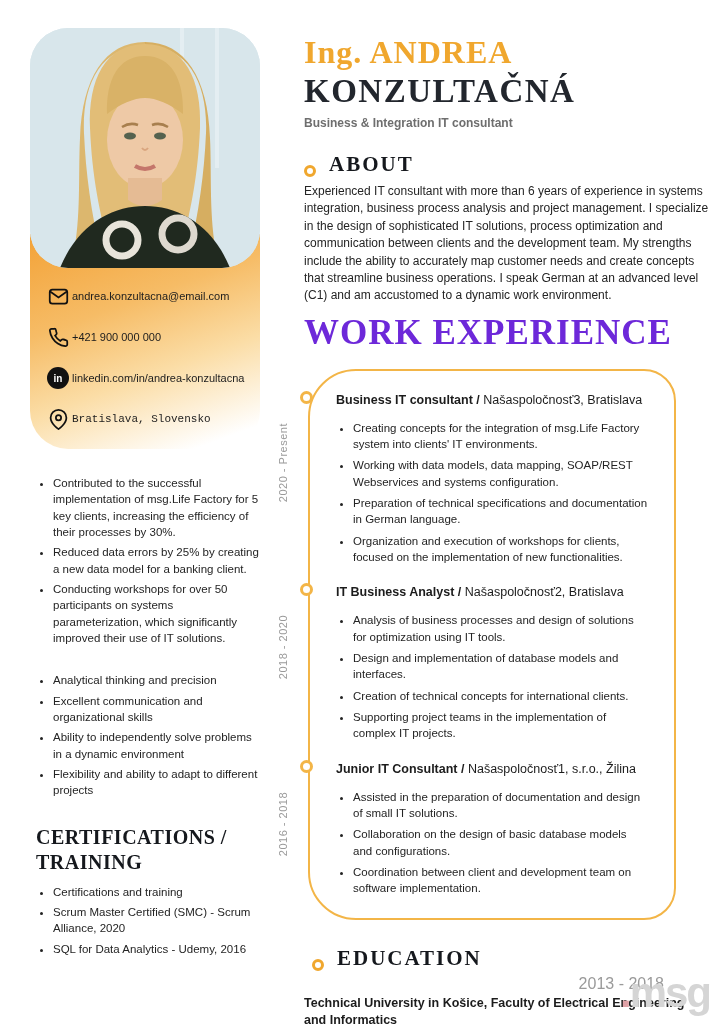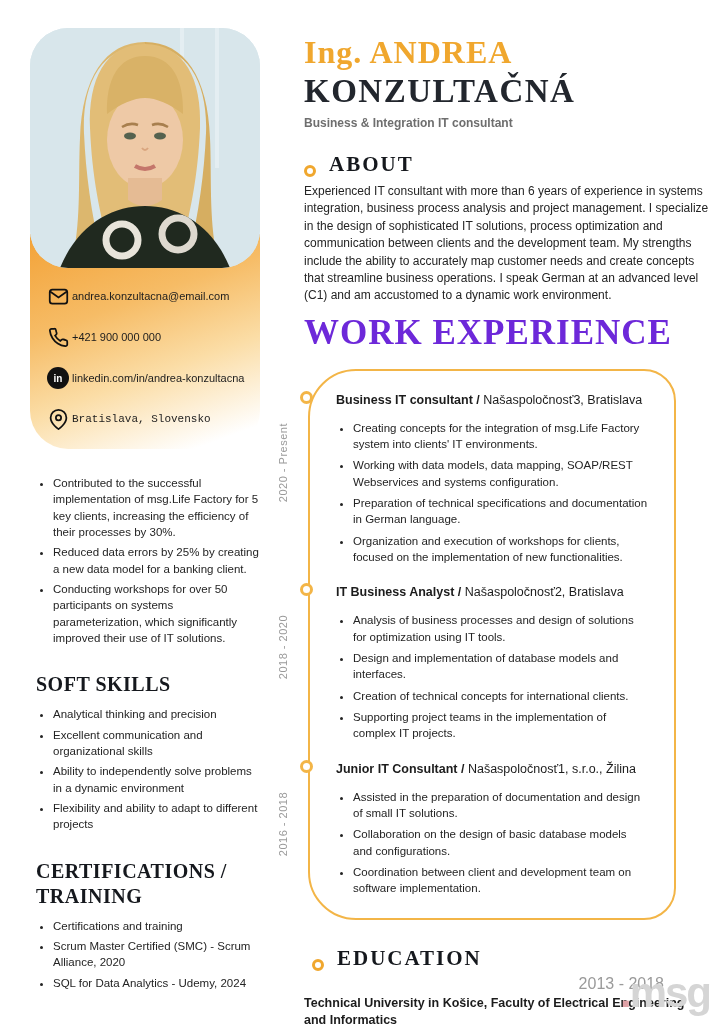--- a/index.html
+++ b/index.html
@@ -138,41 +138,37 @@
 
     <div class="left-section">
       <ul>
         <li>Contributed to the successful implementation of msg.Life Factory for 5 key clients, increasing the efficiency of their processes by 30%.</li>
         <li>Reduced data errors by 25% by creating a new data model for a banking client.</li>
         <li>Conducting workshops for over 50 participants on systems parameterization, which significantly improved their use of IT solutions.</li>
       </ul>
     </div>
 
     <div class="left-section">
-      <div class="left-heading">
-        <span class="hl hl-soft"></span>
-        <span>SOFT SKILLS</span>
-      </div>
       <ul>
         <li>Analytical thinking and precision</li>
         <li>Excellent communication and organizational skills</li>
         <li>Ability to independently solve problems in a dynamic environment</li>
         <li>Flexibility and ability to adapt to different projects</li>
       </ul>
     </div>
 
     <div class="left-section">
       <div class="left-heading" style="width:230px;">
         <span class="hl hl-cert"></span>
         <span>CERTIFICATIONS / TRAINING</span>
       </div>
       <ul>
         <li>Certifications and training</li>
         <li>Scrum Master Certified (SMC) - Scrum Alliance, 2020</li>
-        <li>SQL for Data Analytics - Udemy, 2024</li>
+        <li>SQL for Data Analytics - Udemy, 2016</li>
 
       </ul>
     </div>
   </div>
 
   <div class="right-col">
     <div class="name-line1">Ing. ANDREA</div>
     <div class="name-line2">KONZULTAČNÁ</div>
     <div class="subtitle">Business &amp; Integration IT consultant</div>
 

